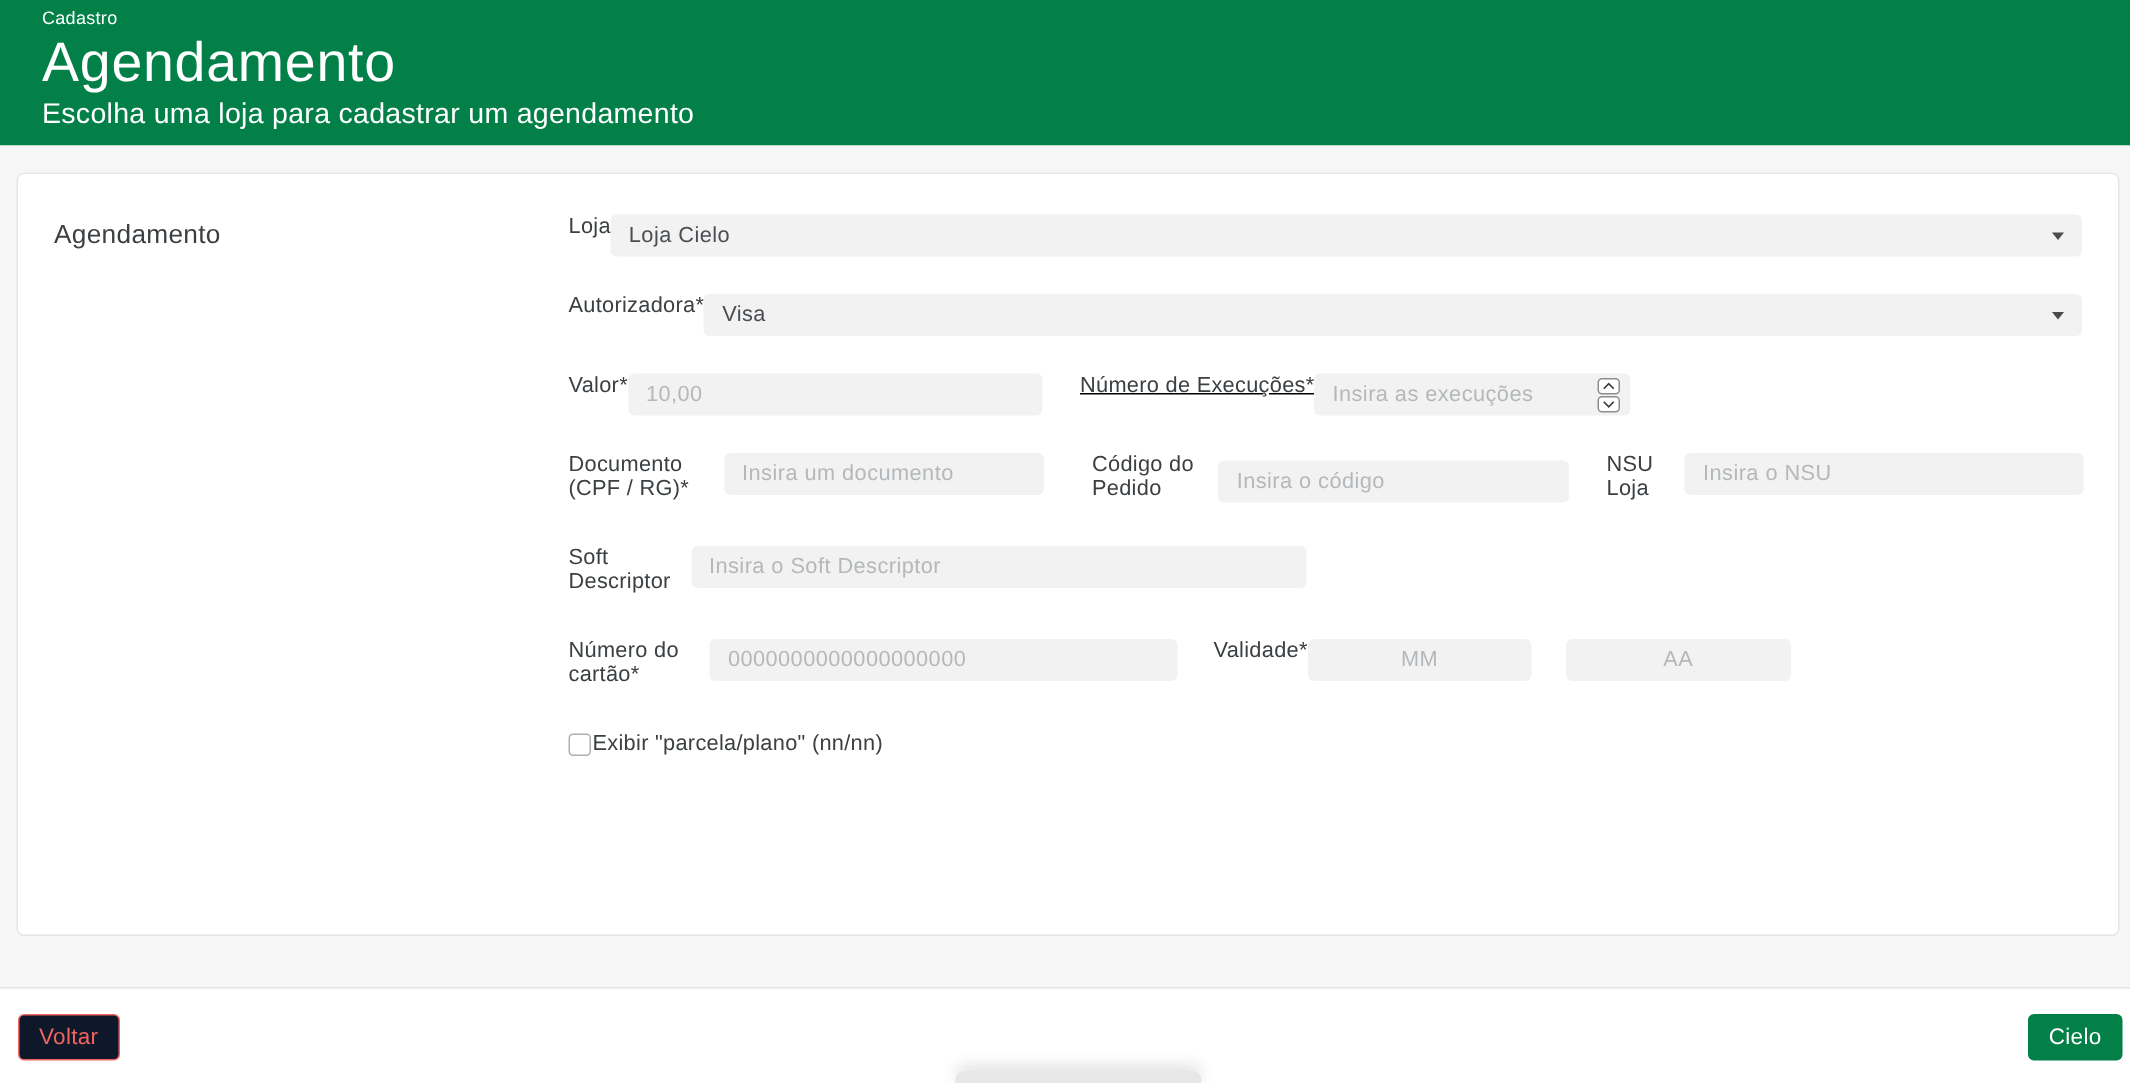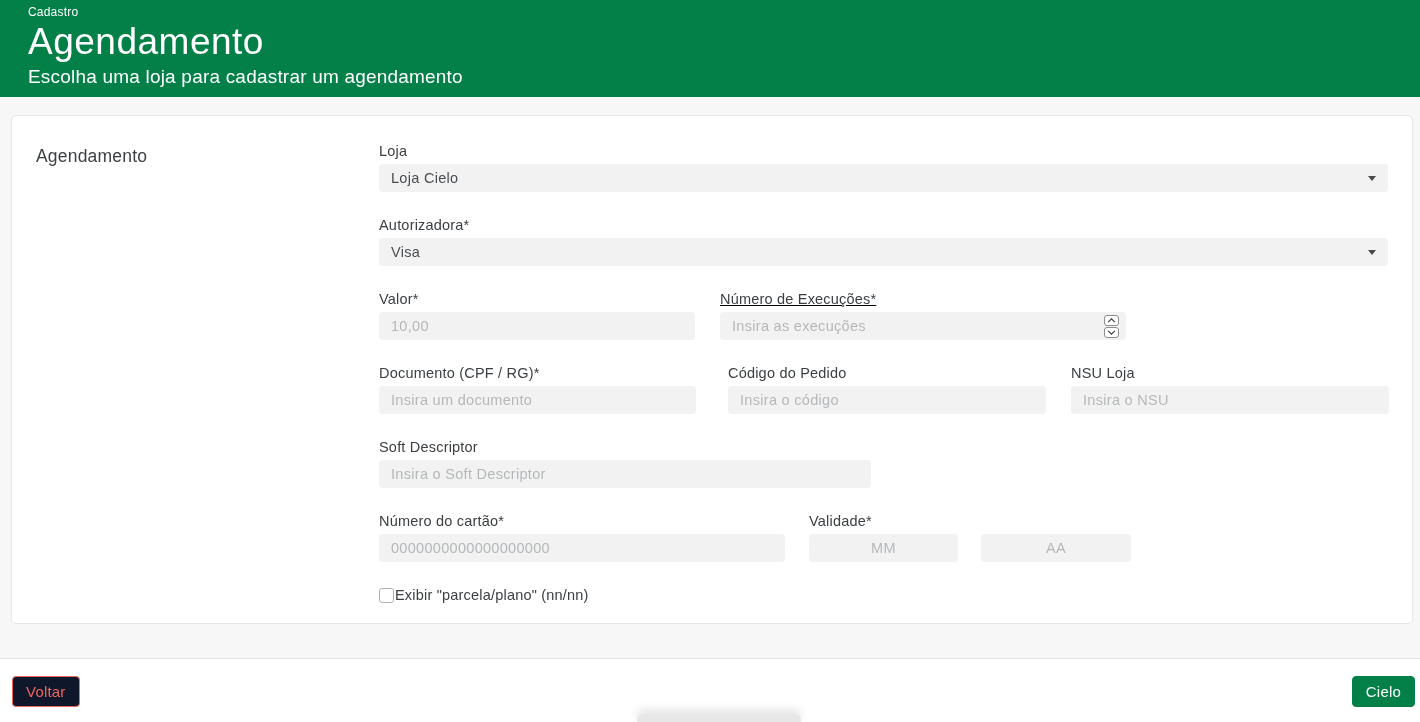--- a/index.html
+++ b/index.html
@@ -29,21 +29,21 @@
   .card {
     position:absolute; top:18px; left:11px; width:1402px; height:509px;
     background:#ffffff; border:1px solid #e6e6e6; border-radius:5px;
     display:flex;
   }
   .card-left { width:369px; padding:30px 0 0 24px; }
   .section-title { font-size:17.5px; color:#3b3f42; font-weight:500; letter-spacing:.2px; }
   .card-right { width:1033px; padding:27px 23px 0 0; }
 
   .row { display:flex; margin-bottom:25px; }
-  .field { display:flex; flex-direction:column; }
+  .field { display:flex; flex-direction:row; }
   .field .lbl {
     font-size:14.5px; line-height:16px; color:#3c4043; letter-spacing:.2px;
     margin-bottom:5px; font-weight:500;
   }
   .control, input.control {
     height:28px; background:#f2f2f2; border:none; border-radius:4px;
     font-family:"Liberation Sans", sans-serif;
     font-size:14.5px; color:#4a4e52; padding:0 12px; width:100%;
     letter-spacing:.3px; outline:none;
   }
@@ -159,21 +159,21 @@
               </div>
             </div>
           </div>
         </div>
 
         <div class="row">
           <div class="field" style="width:319px;">
             <span class="lbl">Documento (CPF / RG)*</span>
             <input class="control" type="text" placeholder="Insira um documento" style="">
           </div>
-          <div class="field" style="width:320px; margin-left:32px;">
+          <div class="field" style="width:320px; margin-left:32px;align-items:center;">
             <span class="lbl">Código do Pedido</span>
             <input class="control" type="text" placeholder="Insira o código" style="">
           </div>
           <div class="field" style="width:320px; margin-left:25px;">
             <span class="lbl">NSU Loja</span>
             <input class="control" type="text" placeholder="Insira o NSU" style="">
           </div>
         </div>
 
         <div class="row">

